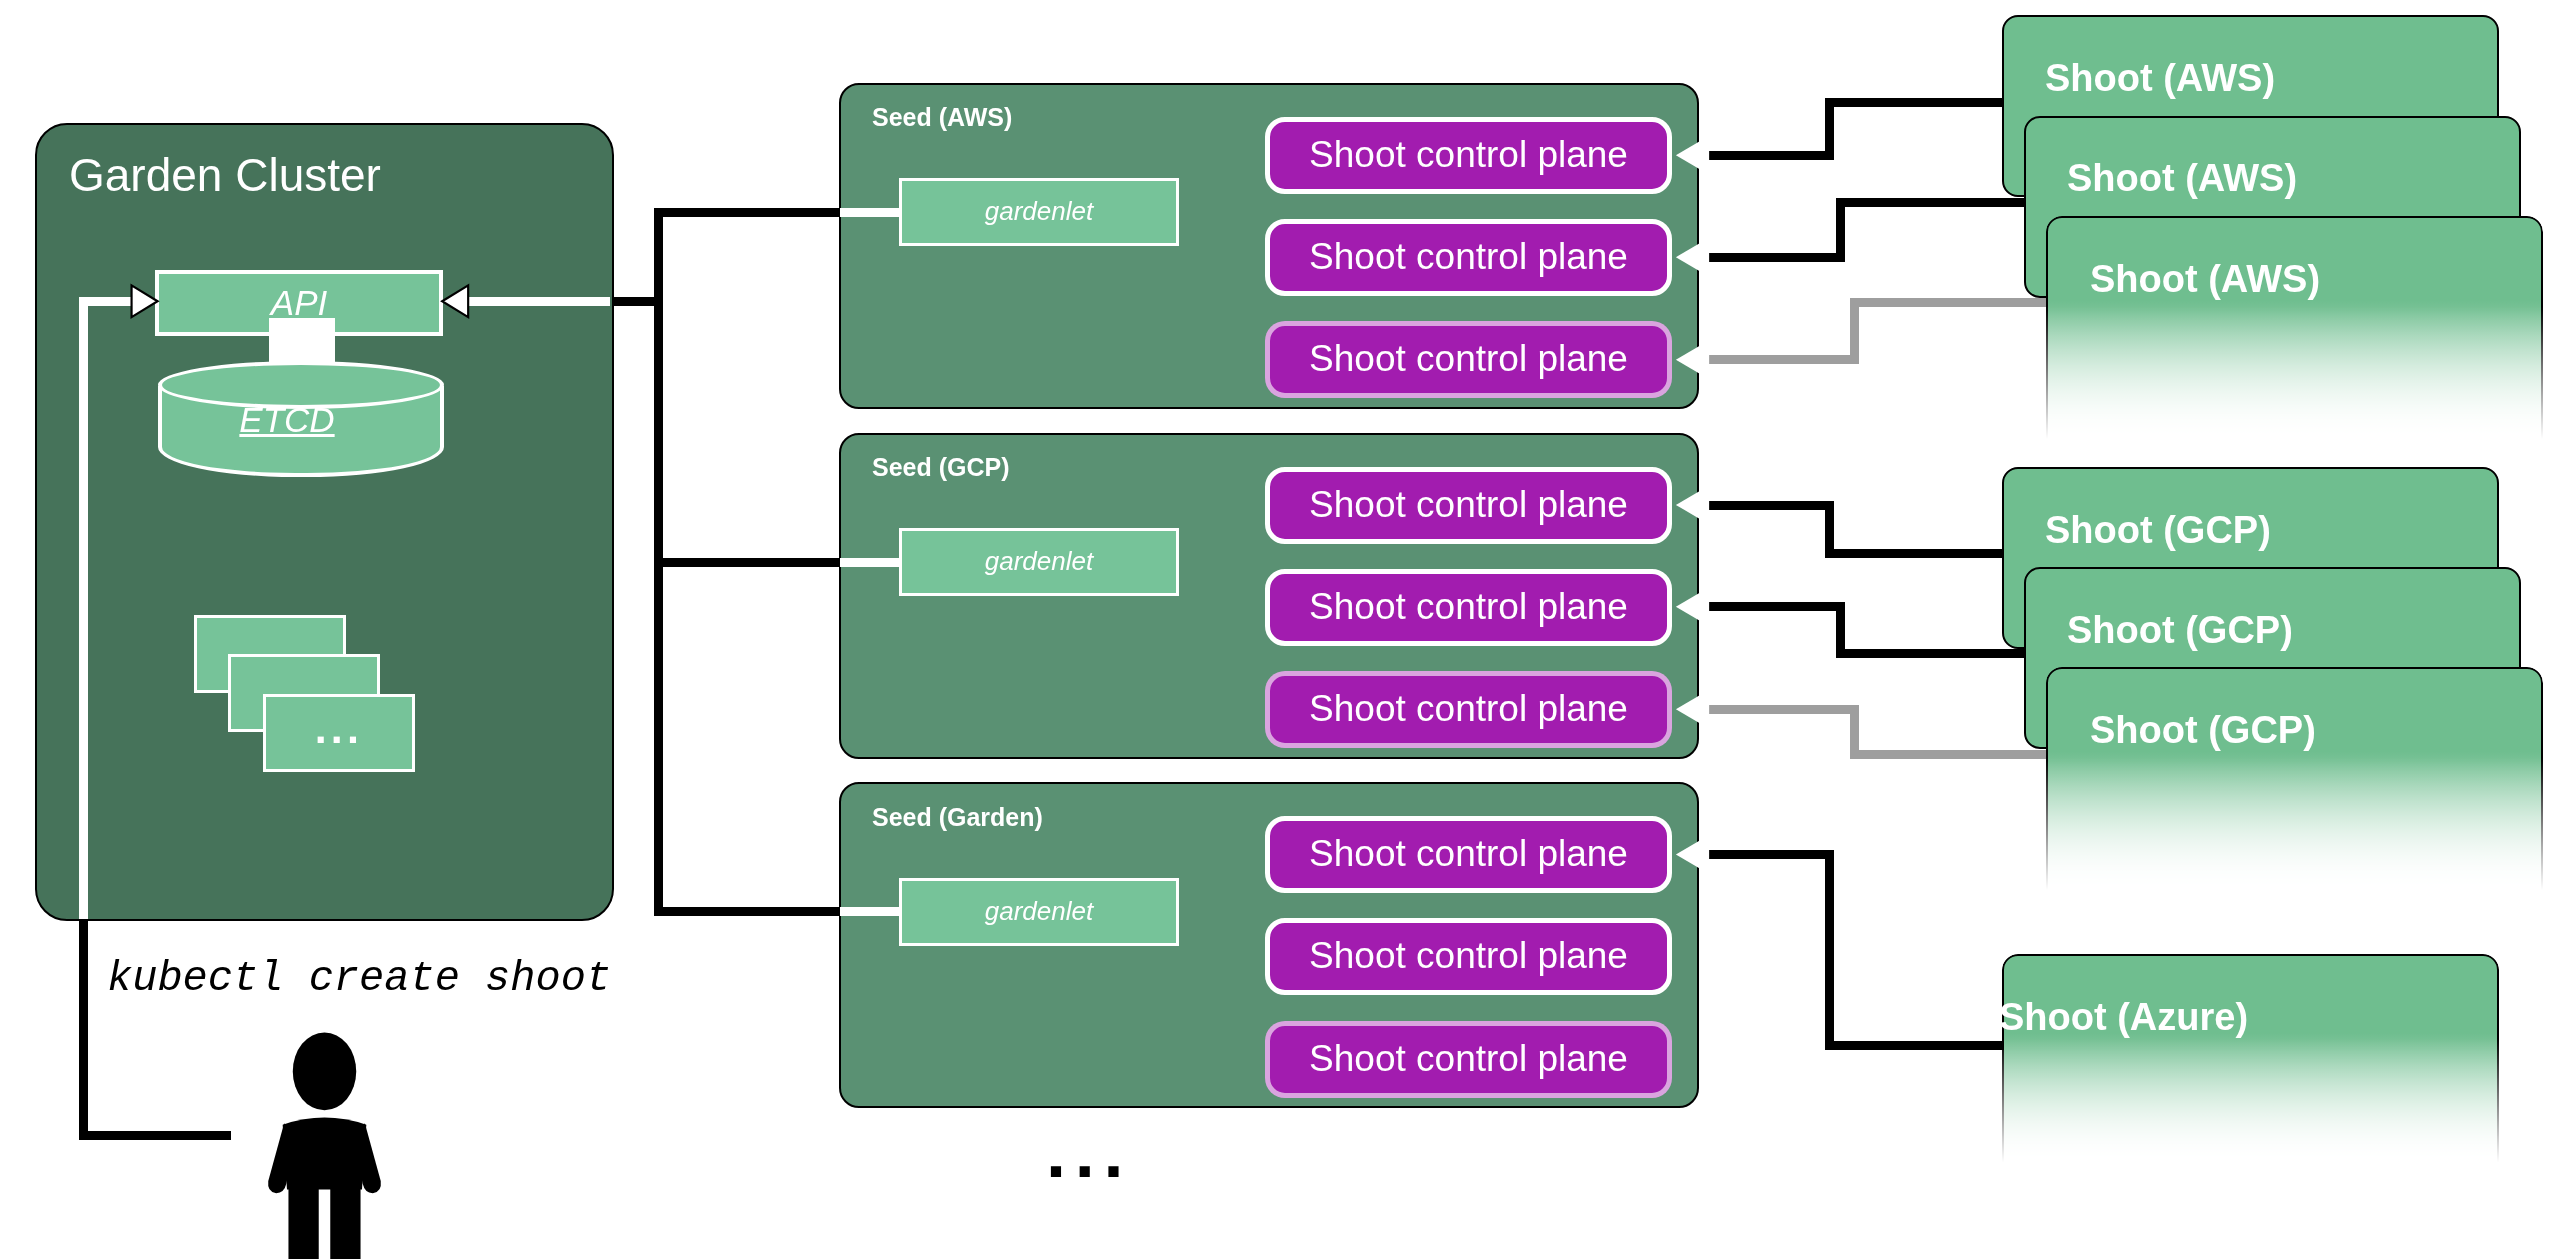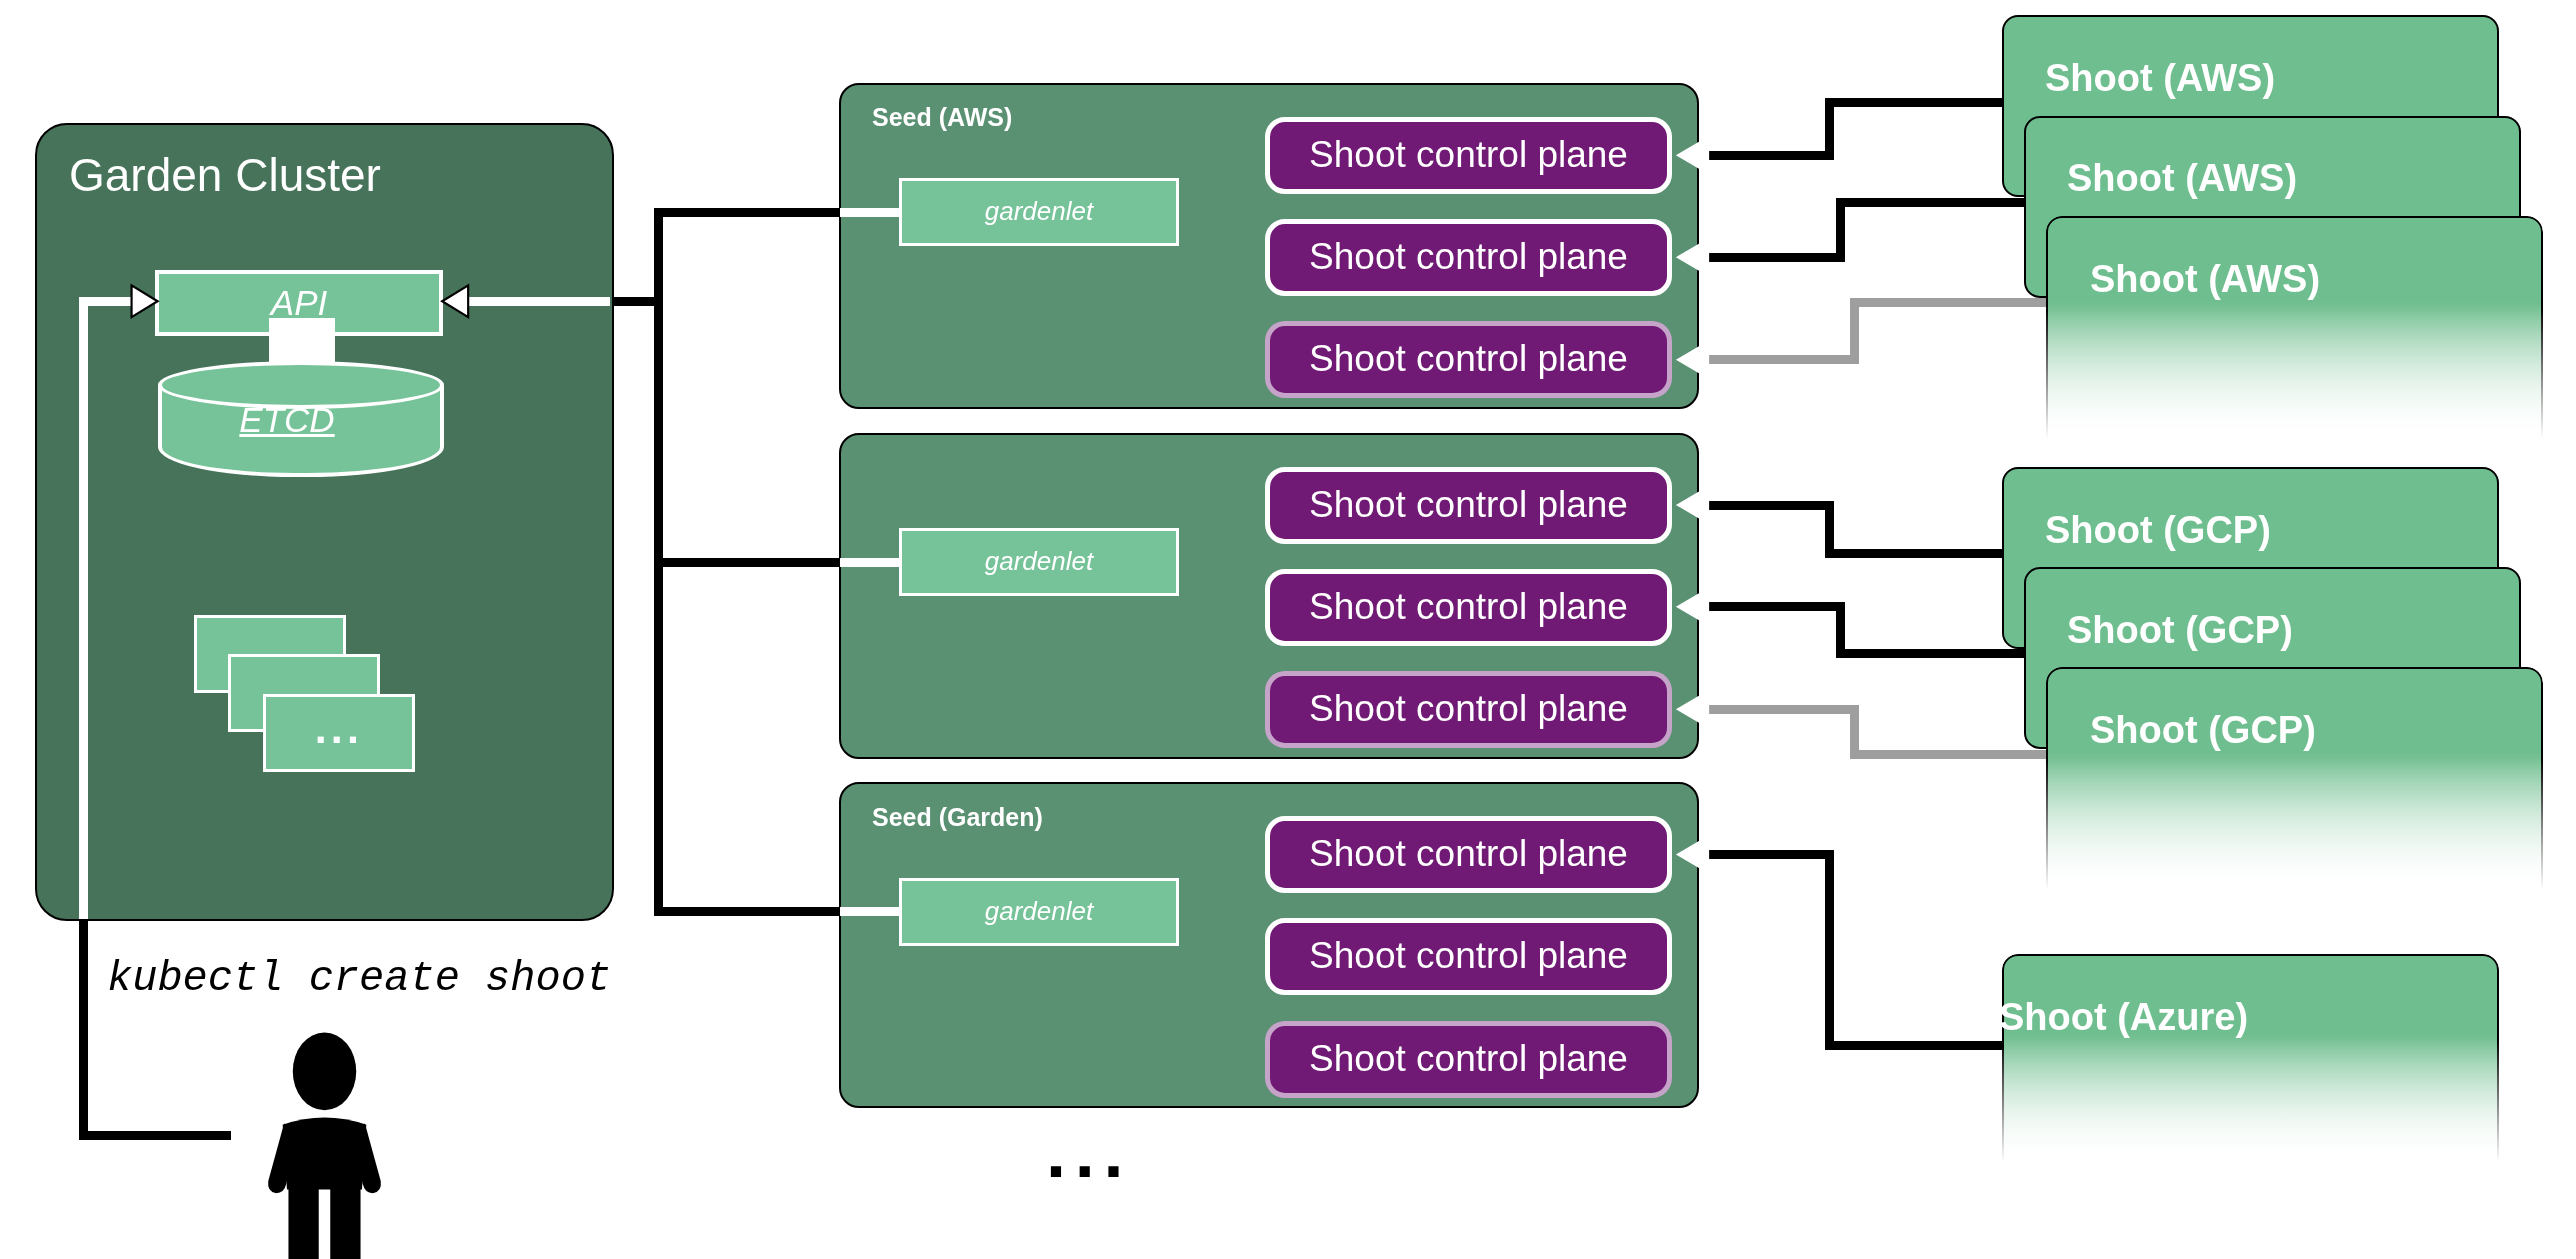--- a/index.html
+++ b/index.html
@@ -14,21 +14,21 @@
   .cluster{background:#46735A;border:2.9px solid #000;border-radius:32px;z-index:20;}
   .seed{background:#5A9173;border:2.9px solid #000;border-radius:20px;z-index:20;}
   .shoot{background:#6FBE8F;border:2.9px solid #000;border-radius:16px;z-index:22;}
   .shoot.fadeout{
     background:linear-gradient(to bottom,#6FBE8F 35%,#ffffff 95%);
     -webkit-mask-image:linear-gradient(to bottom,#000 38%,rgba(0,0,0,0) 93%);
     mask-image:linear-gradient(to bottom,#000 38%,rgba(0,0,0,0) 93%);
   }
   .lg{background:#76C399;border:4.3px solid #fff;}
   .scp{
-    position:absolute;box-sizing:border-box;background:#701a75;border:5px solid #fff;border-radius:20px;
+    position:absolute;box-sizing:border-box;background:#a21caf;border:5px solid #fff;border-radius:20px;
     color:#fff;text-align:center;font-size:37px;z-index:24;
   }
   .scp.dim{border-color:rgba(255,255,255,0.6);}
   .cluster-title{position:absolute;color:#fff;font-weight:normal;font-size:46px;z-index:25;}
   .seed-title{position:absolute;color:#fff;font-weight:bold;font-size:25px;z-index:25;}
   .shoot-title{position:absolute;color:#fff;font-weight:bold;font-size:38px;z-index:26;}
   .gardenlet{position:absolute;box-sizing:border-box;text-align:center;font-style:italic;font-size:26px;color:#fff;z-index:24;}
   .apibox{position:absolute;box-sizing:border-box;text-align:center;font-style:italic;font-size:35px;color:#fff;z-index:24;}
   .etcd-label{position:absolute;text-align:center;font-style:italic;font-size:35px;color:#fff;z-index:27;}
   .stackbox{position:absolute;box-sizing:border-box;z-index:24;}
@@ -96,20 +96,21 @@
   <div class="stack-dots" style="left:263px;top:704px;width:152px;">...</div>
 
   <div class="panel seed" style="left:839px;top:83px;width:860px;height:326px;"></div>
   <div class="seed-title" style="left:872px;top:103px;width:433px;">Seed (AWS)</div>
   <div class="gardenlet lg" style="left:899px;top:178px;width:280px;height:68px;border-width:3.6px;line-height:61px;">gardenlet</div>
   <div class="scp" style="left:1265px;top:117px;width:407px;height:77px;line-height:66px;">Shoot control plane</div>
   <div class="scp" style="left:1265px;top:219px;width:407px;height:77px;line-height:66px;">Shoot control plane</div>
   <div class="scp dim" style="left:1265px;top:321px;width:407px;height:77px;line-height:66px;">Shoot control plane</div>
 
   <div class="panel seed" style="left:839px;top:433px;width:860px;height:326px;"></div>
+  <div class="seed-title" style="left:872px;top:453px;width:433px;">Seed (GCP)</div>
   <div class="gardenlet lg" style="left:899px;top:528px;width:280px;height:68px;border-width:3.6px;line-height:61px;">gardenlet</div>
   <div class="scp" style="left:1265px;top:467px;width:407px;height:77px;line-height:66px;">Shoot control plane</div>
   <div class="scp" style="left:1265px;top:569px;width:407px;height:77px;line-height:66px;">Shoot control plane</div>
   <div class="scp dim" style="left:1265px;top:671px;width:407px;height:77px;line-height:66px;">Shoot control plane</div>
 
   <div class="panel seed" style="left:839px;top:782px;width:860px;height:326px;"></div>
   <div class="seed-title" style="left:872px;top:803px;width:433px;">Seed (Garden)</div>
   <div class="gardenlet lg" style="left:899px;top:878px;width:280px;height:68px;border-width:3.6px;line-height:61px;">gardenlet</div>
   <div class="scp" style="left:1265px;top:816px;width:407px;height:77px;line-height:66px;">Shoot control plane</div>
   <div class="scp" style="left:1265px;top:918px;width:407px;height:77px;line-height:66px;">Shoot control plane</div>

